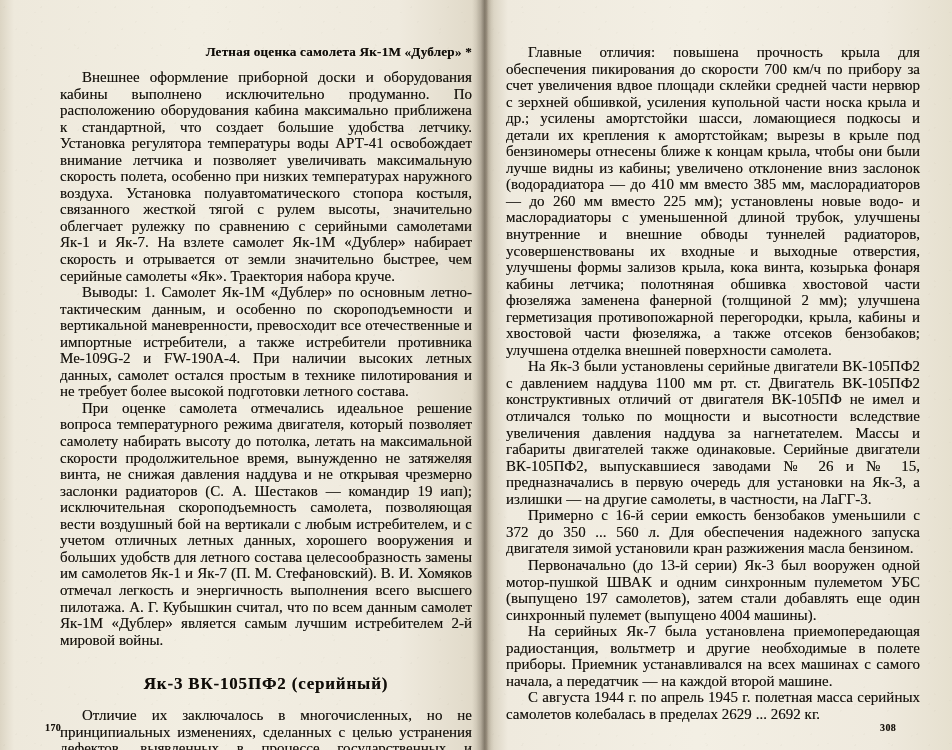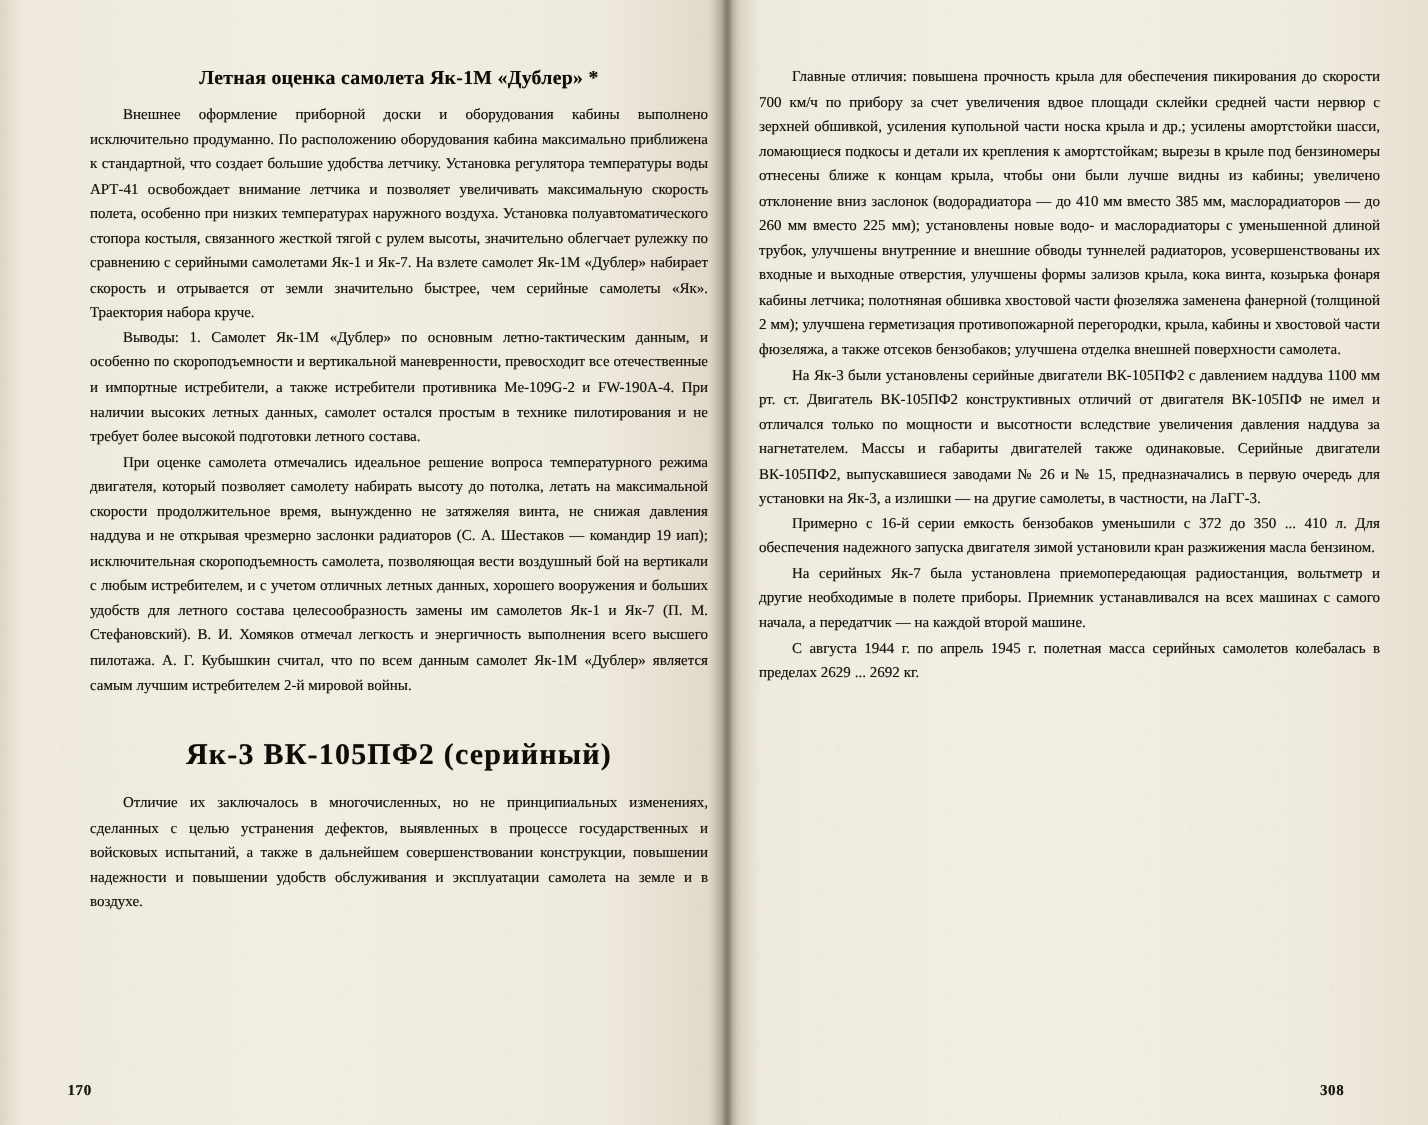--- a/index.html
+++ b/index.html
@@ -77,38 +77,38 @@
 
   
   .column {
     position: absolute;
     color: #16130e;
   }
   .col-left  { left: 60px;  top: 44px; width: 412px; }
   .col-right { left: 506px; top: 44px; width: 414px; }
 
   .chapter-title {
-    text-align: center;
+    text-align: right;
     font-weight: bold;
     font-size: 13.2px;
     letter-spacing: 0.2px;
     margin: 0 0 9px 0;
     color: #100d09;
   }
   .section-title {
     text-align: center;
     font-weight: bold;
-    font-size: 20px;
+    font-size: 17px;
     letter-spacing: 0.8px;
     margin: 26px 0 13px 0;
     color: #100d09;
   }
   p.body {
     margin: 0;
-    font-size: 10px;
+    font-size: 15px;
     line-height: 16.55px;
     text-align: justify;
     text-indent: 22px;
     text-justify: inter-word;
     word-spacing: 0.1px;
     hyphens: manual;
   }
   .folio {
     position: absolute;
     font-size: 10px;
@@ -145,21 +145,22 @@
 
     <p class="body">Отличие их заключалось в многочисленных, но не принципиальных изменениях, сделанных с целью устранения дефектов, выявленных в процессе государственных и войсковых испытаний, а также в дальнейшем совершенствовании конструкции, повышении надежности и повышении удобств обслуживания и эксплуатации самолета на земле и в воздухе.</p>
 
   </div>
 
   <div class="folio folio-left">170</div>
 
   <div class="column col-right">
     <p class="body">Главные отличия: повышена прочность крыла для обеспечения пикирования до скорости 700 км/ч по прибору за счет увеличения вдвое площади склейки средней части нервюр с зерхней обшивкой, усиления купольной части носка крыла и др.; усилены амортстойки шасси, ломающиеся подкосы и детали их крепления к амортстойкам; вырезы в крыле под бензиномеры отнесены ближе к концам крыла, чтобы они были лучше видны из кабины; увеличено отклонение вниз заслонок (водорадиатора — до 410 мм вместо 385 мм, маслорадиаторов — до 260 мм вместо 225 мм); установлены новые водо- и маслорадиаторы с уменьшенной длиной трубок, улучшены внутренние и внешние обводы туннелей радиаторов, усовершенствованы их входные и выходные отверстия, улучшены формы зализов крыла, кока винта, козырька фонаря кабины летчика; полотняная обшивка хвостовой части фюзеляжа заменена фанерной (толщиной 2 мм); улучшена герметизация противопожарной перегородки, крыла, кабины и хвостовой части фюзеляжа, а также отсеков бензобаков; улучшена отделка внешней поверхности самолета.</p>
     <p class="body">На Як-3 были установлены серийные двигатели ВК-105ПФ2 с давлением наддува 1100 мм рт. ст. Двигатель ВК-105ПФ2 конструктивных отличий от двигателя ВК-105ПФ не имел и отличался только по мощности и высотности вследствие увеличения давления наддува за нагнетателем. Массы и габариты двигателей также одинаковые. Серийные двигатели ВК-105ПФ2, выпускавшиеся заводами № 26 и № 15, предназначались в первую очередь для установки на Як-3, а излишки — на другие самолеты, в частности, на ЛаГГ-3.</p>
-    <p class="body">Примерно с 16-й серии емкость бензобаков уменьшили с 372 до 350 ... 410 л. Для обеспечения надежного запуска двигателя зимой установили кран разжижения масла бензином.</p>
+    <p class="body">Примерно с 16-й серии емкость бензобаков уменьшили с 372 до 350 ... 560 л. Для обеспечения надежного запуска двигателя зимой установили кран разжижения масла бензином.</p>
+    <p class="body">Первоначально (до 13-й серии) Як-3 был вооружен одной мотор-пушкой ШВАК и одним синхронным пулеметом УБС (выпущено 197 самолетов), затем стали добавлять еще один синхронный пулемет (выпущено 4004 машины).</p>
     <p class="body">На серийных Як-7 была установлена приемопередающая радиостанция, вольтметр и другие необходимые в полете приборы. Приемник устанавливался на всех машинах с самого начала, а передатчик — на каждой второй машине.</p>
     <p class="body">С августа 1944 г. по апрель 1945 г. полетная масса серийных самолетов колебалась в пределах 2629 ... 2692 кг.</p>
 
   </div>
 
   <div class="folio folio-right">308</div>
 
 </div>
 
 </body></html>

